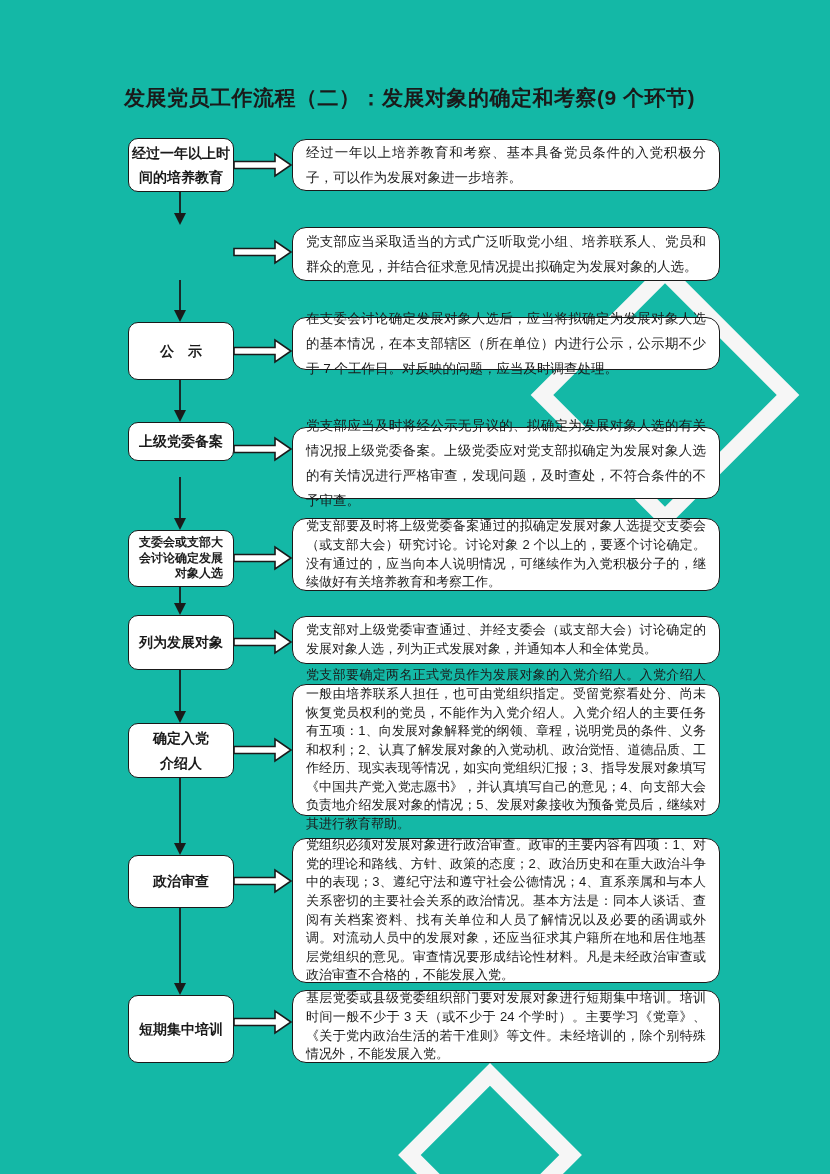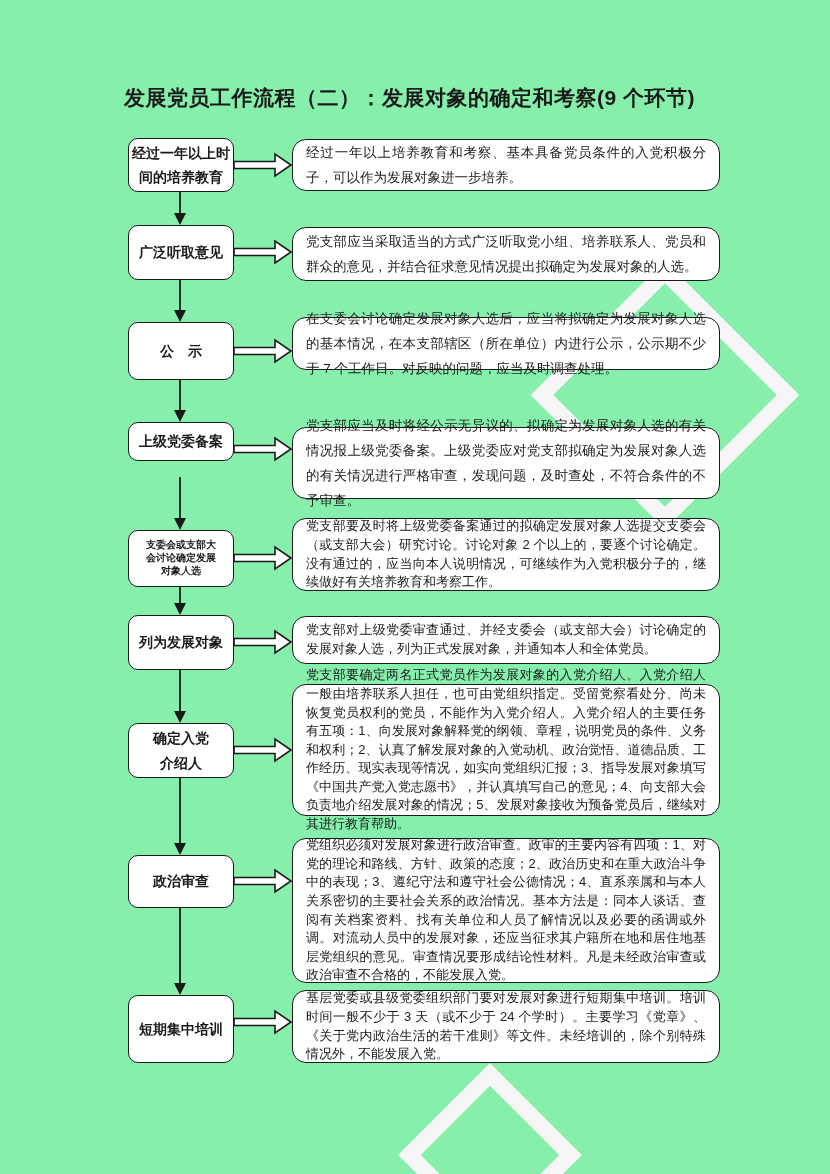--- a/index.html
+++ b/index.html
@@ -4,21 +4,21 @@
 <style>
   * { margin: 0; padding: 0; box-sizing: border-box; }
   html, body { background: #ffffff; }
   body {
     width: 830px; height: 1174px;
     font-family: "Liberation Sans", "DejaVu Sans", sans-serif;
     color: #1a1a1a;
     position: relative;
     overflow: hidden;
   }
-  .page { position: absolute; inset: 0; background: #86efac; }
+  .page { position: absolute; inset: 0; background: #14b8a6; }
 
   .watermark {
     position: absolute;
     border: 16px solid #f6f6f6;
     transform: rotate(45deg);
     z-index: 0;
   }
   .wm1 { width: 190px; height: 190px; left: 570px; top: 300px; }
   .wm2 { width: 130px; height: 130px; left: 425px; top: 1090px; }
 
@@ -39,21 +39,21 @@
     background: #ffffff;
     display: flex; align-items: center; justify-content: center;
     text-align: center;
     z-index: 2;
   }
   .node-label {
     font-weight: bold; font-size: 14px; line-height: 1.72;
     white-space: pre-line;
     padding: 0 2px;
   }
-  .node.tight .node-label { font-size: 10px; line-height: 1.28; }
+  .node.tight .node-label { font-size: 12px; line-height: 1.28; text-align: right; }
 
   .desc {
     position: absolute;
     left: 292px; width: 428px;
     border: 1.6px solid #1a1a1a;
     border-radius: 14px;
     background: #ffffff;
     display: flex; align-items: center;
     padding: 3px 13px;
     z-index: 2;
@@ -82,23 +82,20 @@
     <polygon points="1,9.5 42,9.5 42,2 58,13 42,24 42,16.5 1,16.5" fill="#ffffff" stroke="#1a1a1a" stroke-width="1.6"></polygon>
   </svg>
   <div class="desc" style="top:139px;height:52px;">
     <p>经过一年以上培养教育和考察、基本具备党员条件的入党积极分子，可以作为发展对象进一步培养。</p>
   </div>
   <svg class="varrow" style="top:192px;height:33px;" viewBox="0 0 16 33">
     <line x1="8" y1="0" x2="8" y2="22" stroke="#1a1a1a" stroke-width="1.8"></line>
     <polygon points="2,21 14,21 8,33" fill="#1a1a1a"></polygon>
   </svg>
 
-  <div class="node" style="top:225px;height:55px;">
-    <span class="node-label">广泛听取意见</span>
-  </div>
   <svg class="harrow" style="top:239px;" viewBox="0 0 60 26">
     <polygon points="1,9.5 42,9.5 42,2 58,13 42,24 42,16.5 1,16.5" fill="#ffffff" stroke="#1a1a1a" stroke-width="1.6"></polygon>
   </svg>
   <div class="desc" style="top:227px;height:54px;">
     <p>党支部应当采取适当的方式广泛听取党小组、培养联系人、党员和群众的意见，并结合征求意见情况提出拟确定为发展对象的人选。</p>
   </div>
   <svg class="varrow" style="top:280px;height:42px;" viewBox="0 0 16 42">
     <line x1="8" y1="0" x2="8" y2="31" stroke="#1a1a1a" stroke-width="1.8"></line>
     <polygon points="2,30 14,30 8,42" fill="#1a1a1a"></polygon>
   </svg>

